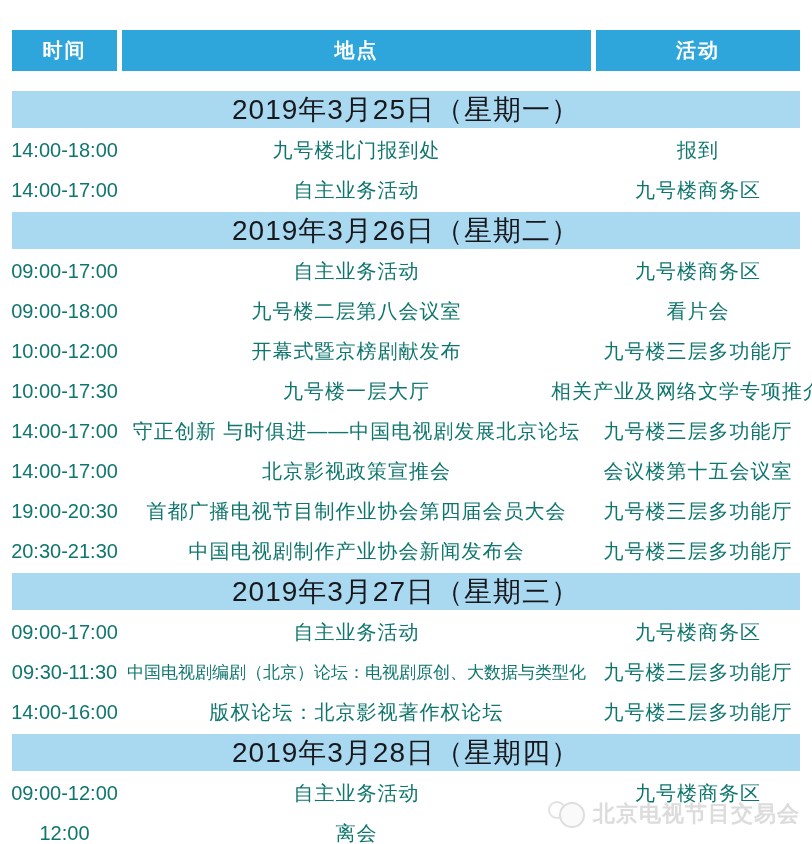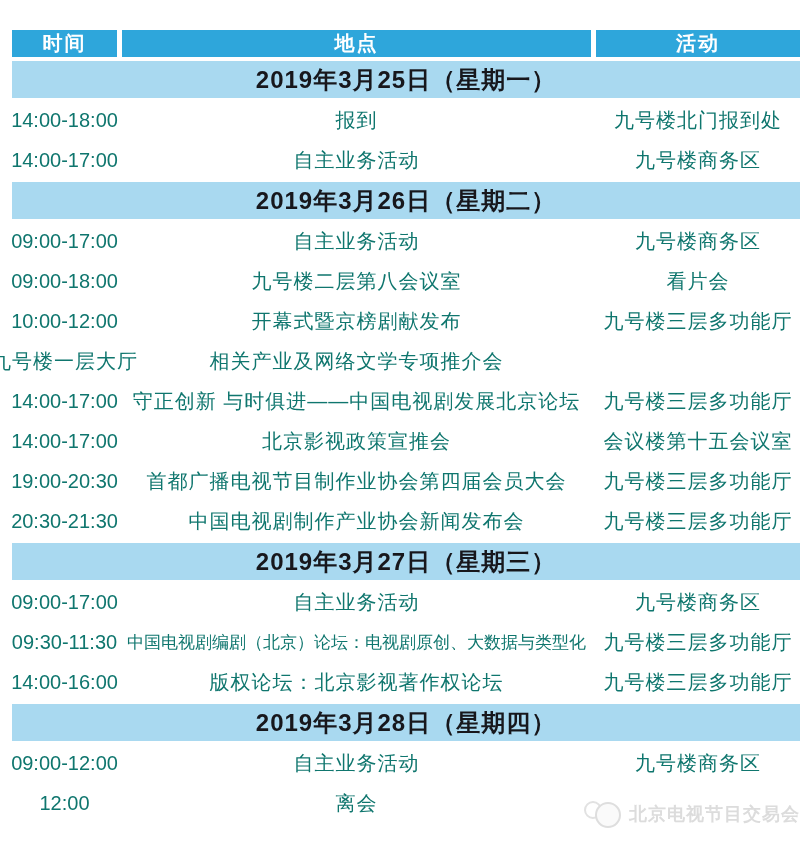--- a/index.html
+++ b/index.html
@@ -24,22 +24,22 @@
     background: #ffffff;
   }
   .grid-row {
     display: grid;
     grid-template-columns: 105px 469px 204px;
     column-gap: 5px;
     margin: 0 12px;
     flex: none;
   }
   .header-row {
-    height: 27px;
-    margin-bottom: 2px;
+    height: 41px;
+    margin-bottom: 18px;
   }
   .header-cell {
     background: #2EA6DB;
     color: #ffffff;
     font-weight: bold;
     font-size: 20px;
     letter-spacing: 2px;
     display: flex;
     align-items: center;
     justify-content: center;
@@ -47,22 +47,22 @@
   .date-row {
     height: 37px;
     margin: 2px 12px;
     flex: none;
     background: #A9D9F0;
     display: flex;
     align-items: center;
     justify-content: center;
   }
   .date-label {
-    font-weight: bold;
-    font-size: 24px;
+    font-weight: normal;
+    font-size: 28px;
     color: #17171c;
     letter-spacing: 1px;
   }
   .event-row {
     height: 40px;
   }
   .cell {
     display: flex;
     align-items: center;
     justify-content: center;
@@ -79,21 +79,21 @@
     letter-spacing: 0;
   }
   .watermark {
     position: absolute;
     right: 12px;
     top: 798px;
     display: flex;
     align-items: center;
     gap: 5px;
     color: #dcdcdc;
-    font-size: 18px;
+    font-size: 22px;
     font-weight: bold;
     letter-spacing: 1px;
   }
   .wm-logo {
     position: relative;
     width: 40px;
     height: 32px;
     flex: none;
   }
   .wm-circle-small {
@@ -125,22 +125,22 @@
     <div class="header-cell">时间</div>
     <div class="header-cell">地点</div>
     <div class="header-cell">活动</div>
   </div>
 
   <div class="date-row">
     <div class="date-label">2019年3月25日（星期一）</div>
   </div>
   <div class="grid-row event-row">
     <div class="cell time">14:00-18:00</div>
+    <div class="cell location">九号楼北门报到处</div>
     <div class="cell activity">报到</div>
-    <div class="cell location">九号楼北门报到处</div>
   </div>
   <div class="grid-row event-row">
     <div class="cell time">14:00-17:00</div>
     <div class="cell activity">自主业务活动</div>
     <div class="cell location">九号楼商务区</div>
   </div>
 
   <div class="date-row">
     <div class="date-label">2019年3月26日（星期二）</div>
   </div>
@@ -153,20 +153,21 @@
     <div class="cell time">09:00-18:00</div>
     <div class="cell location">九号楼二层第八会议室</div>
     <div class="cell activity">看片会</div>
   </div>
   <div class="grid-row event-row">
     <div class="cell time">10:00-12:00</div>
     <div class="cell activity">开幕式暨京榜剧献发布</div>
     <div class="cell location">九号楼三层多功能厅</div>
   </div>
   <div class="grid-row event-row">
+    <div class="cell time">10:00-17:30</div>
     <div class="cell location">九号楼一层大厅</div>
     <div class="cell activity">相关产业及网络文学专项推介会</div>
   </div>
   <div class="grid-row event-row">
     <div class="cell time">14:00-17:00</div>
     <div class="cell activity">守正创新 与时俱进——中国电视剧发展北京论坛</div>
     <div class="cell location">九号楼三层多功能厅</div>
   </div>
   <div class="grid-row event-row">
     <div class="cell time">14:00-17:00</div>

